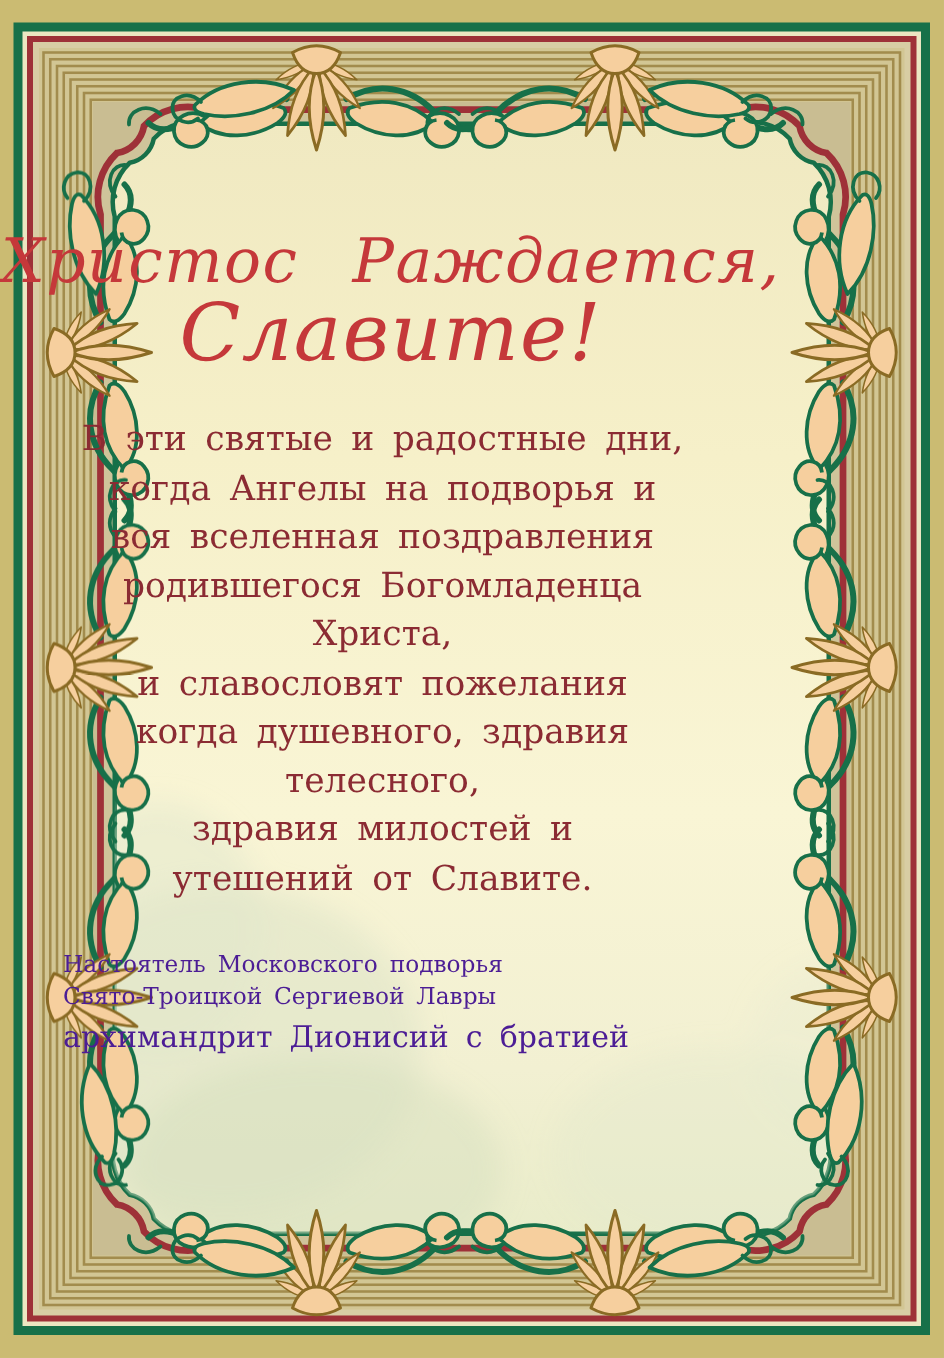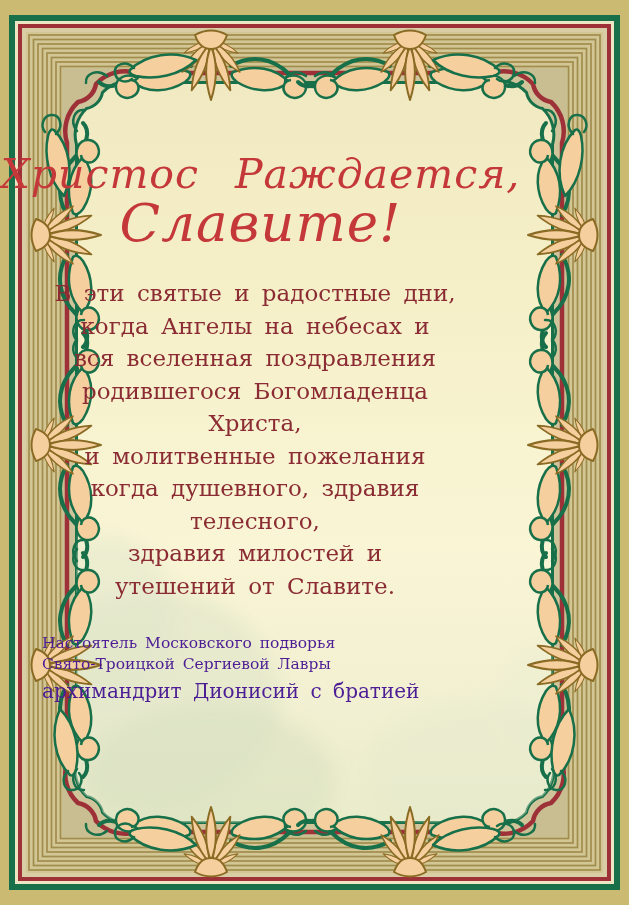--- a/index.html
+++ b/index.html
@@ -151,24 +151,24 @@
 
   <div class="text-layer">
 
     <div class="title-block">
       <div class="title-line-1">Христос Раждается,</div>
       <div class="title-line-2">Славите!</div>
     </div>
 
     <div class="greeting-block">
       <div>В эти святые и радостные дни,</div>
-      <div>когда Ангелы на небесах и</div>
+      <div>когда Ангелы на подворья и</div>
       <div>вся вселенная поздравления</div>
       <div>родившегося Богомладенца Христа,</div>
-      <div>и молитвенные пожелания</div>
+      <div>и славословят пожелания</div>
       <div>когда душевного, здравия телесного,</div>
       <div>здравия милостей и</div>
       <div>утешений от Славите.</div>
     </div>
 
     <div class="signature-block">
       <div class="sig-small">Настоятель Московского подворья</div>
       <div class="sig-small">Свято-Троицкой Сергиевой Лавры</div>
       <div class="sig-large">архимандрит Дионисий с братией</div>
     </div>

